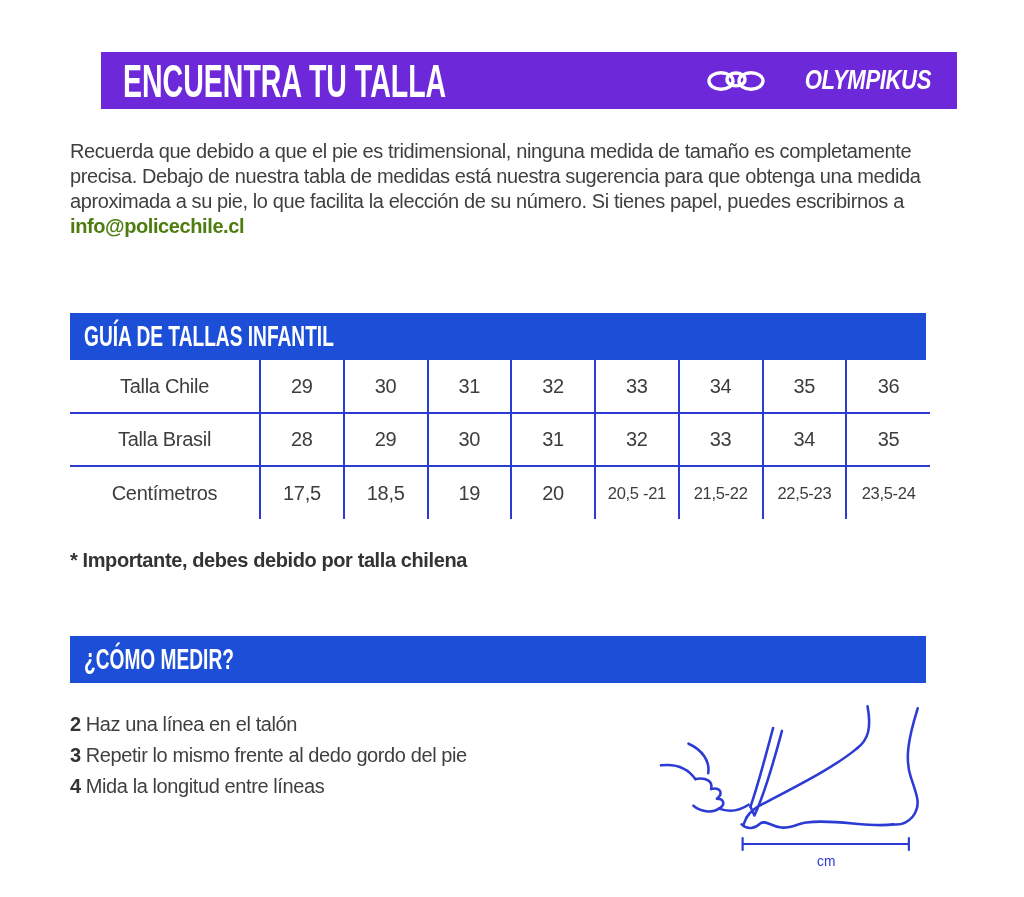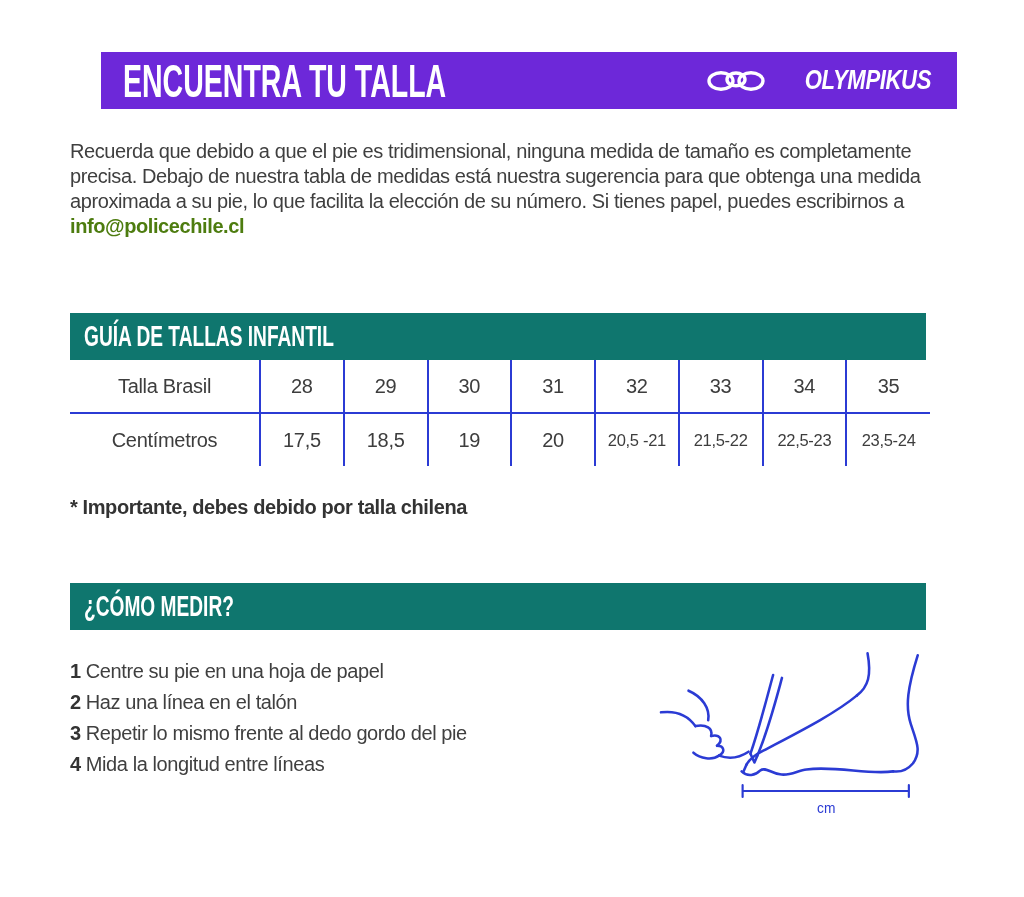--- a/index.html
+++ b/index.html
@@ -31,21 +31,21 @@
   
   .intro {
     margin-top: 30px; width: 872px;
     font-size: 20px; line-height: 25px; color: #3f3f3f;
     letter-spacing: -0.4px;
   }
   .intro b { color: #4d7c0f; }
 
   
   .section-bar {
-    width: 856px; height: 47px; background: #0f766e;
+    width: 856px; height: 47px; background: #1d4ed8;
     display: flex; align-items: center; padding-left: 14px;
   }
   .section-bar .bar-title {
     color: #ffffff; font-weight: bold; font-size: 29px; white-space: nowrap;
     transform: scaleX(0.66); transform-origin: left center;
   }
   .bar-sizes { margin-top: 74px; }
   .bar-measure { margin-top: 64px; }
 
   
@@ -106,20 +106,31 @@
         <col>
         <col>
         <col>
         <col>
         <col>
         <col>
         <col>
         <col>
       </colgroup>
     <tbody>
+        <tr>
+          <td class="row-label">Talla Chile</td>
+          <td>29</td>
+          <td>30</td>
+          <td>31</td>
+          <td>32</td>
+          <td>33</td>
+          <td>34</td>
+          <td>35</td>
+          <td>36</td>
+        </tr>
         <tr>
           <td class="row-label">Talla Brasil</td>
           <td>28</td>
           <td>29</td>
           <td>30</td>
           <td>31</td>
           <td>32</td>
           <td>33</td>
           <td>34</td>
           <td>35</td>
@@ -139,21 +150,20 @@
   </table>
 
   <div class="note">* Importante, debes debido por talla chilena</div>
 
   <div class="section-bar bar-measure">
     <span class="bar-title">¿CÓMO MEDIR?</span>
   </div>
 
   <div class="measure-row">
     <ol class="steps">
-        <li><span class="num">1</span><span>Centre su pie en una hoja de papel</span></li>
         <li><span class="num">2</span><span>Haz una línea en el talón</span></li>
         <li><span class="num">3</span><span>Repetir lo mismo frente al dedo gordo del pie</span></li>
         <li><span class="num">4</span><span>Mida la longitud entre líneas</span></li>
       </ol>
 
     <svg class="illustration" width="300" height="170" viewBox="0 0 300 170" aria-hidden="true">
       <g fill="none" stroke="#2b3bd4" stroke-width="2.6" stroke-linecap="round" stroke-linejoin="round">
 
         <path d="M263 6 C253 38 250 58 256 76 C262 94 267 104 258 116 C253 122 246 125 238 124"></path>
 

